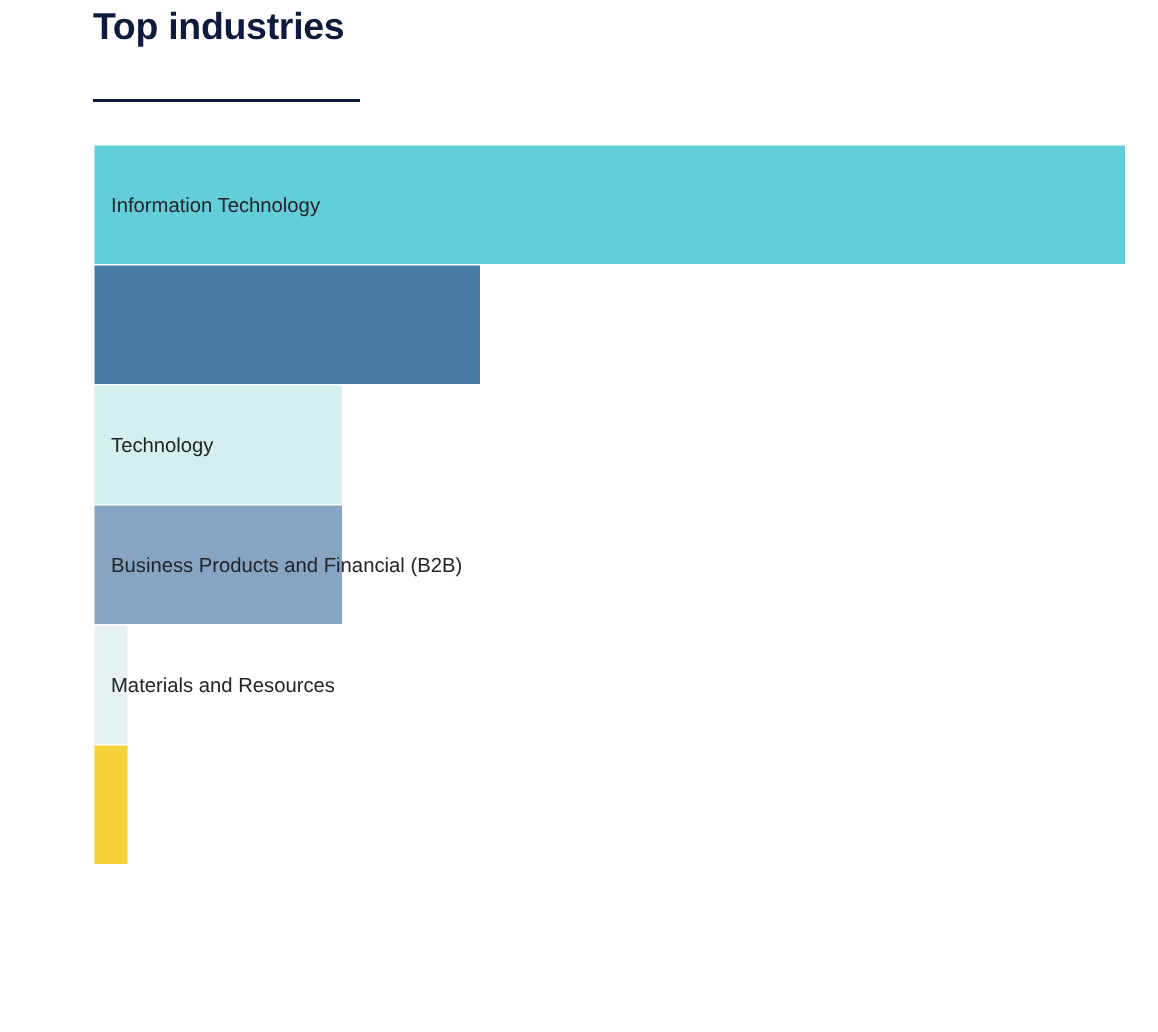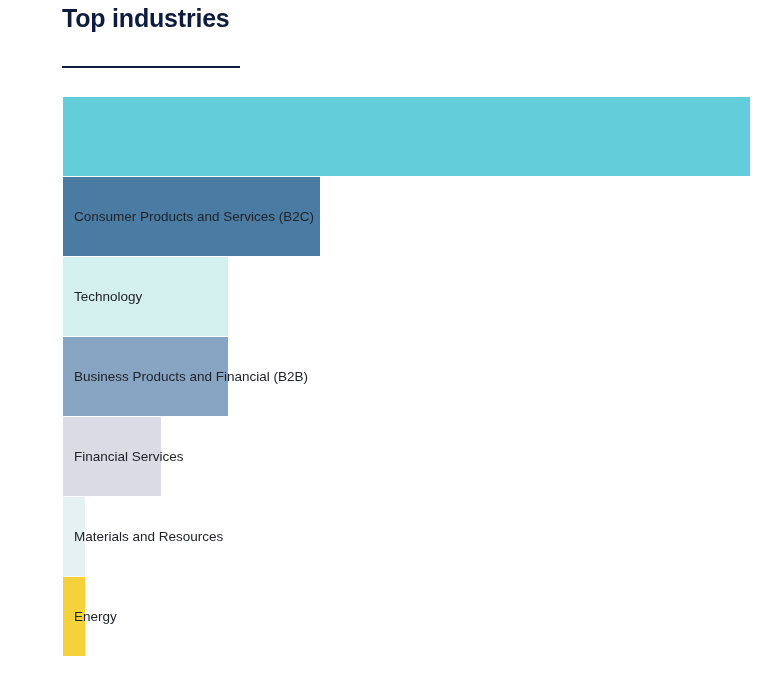--- a/index.html
+++ b/index.html
@@ -89,40 +89,35 @@
 
   <div class="title-block">
     <h1 class="panel-title">Top industries</h1>
   </div>
 
   <div class="title-rule"></div>
 
   <div class="chart" id="chart">
       <div class="bar-row">
         <div class="bar" style="width: 687px; background: rgb(99, 206, 217);"></div>
+        <div class="bar-label">Information Technology</div>
       </div>
       <div class="bar-row">
         <div class="bar" style="width: 257px; background: rgb(74, 123, 163);"></div>
-        <div class="bar-label">Consumer Products and Services (B2C)</div>
       </div>
       <div class="bar-row">
         <div class="bar" style="width: 165px; background: rgb(212, 240, 238);"></div>
         <div class="bar-label">Technology</div>
       </div>
       <div class="bar-row">
         <div class="bar" style="width: 165px; background: rgb(135, 165, 194);"></div>
         <div class="bar-label">Business Products and Financial (B2B)</div>
       </div>
       <div class="bar-row">
-        <div class="bar" style="width: 98px; background: rgb(219, 219, 230);"></div>
-        <div class="bar-label">Financial Services</div>
-      </div>
-      <div class="bar-row">
         <div class="bar" style="width: 22px; background: rgb(229, 242, 241);"></div>
         <div class="bar-label">Materials and Resources</div>
       </div>
       <div class="bar-row">
         <div class="bar" style="width: 22px; background: rgb(245, 209, 60);"></div>
-        <div class="bar-label">Energy</div>
       </div>
     </div>
 
 </div>
 
 </body></html>

